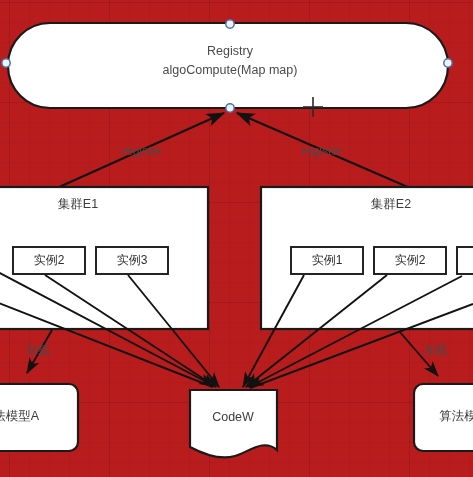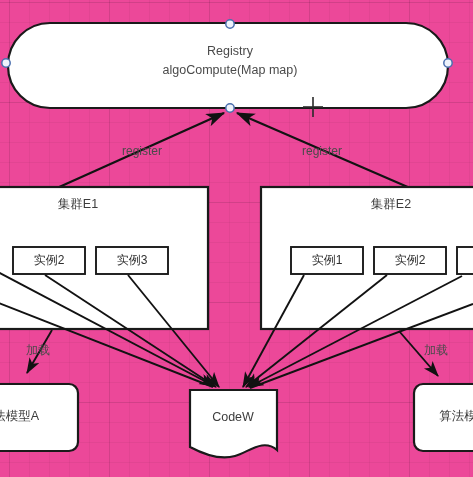--- a/index.html
+++ b/index.html
@@ -5,21 +5,21 @@
   html, body {
     margin: 0;
     padding: 0;
     background: #ffffff;
   }
   #canvas-root {
     position: relative;
     width: 473px;
     height: 477px;
     overflow: hidden;
-    background: #ec4899;
+    background: #b91c1c;
     font-family: "Liberation Sans", "DejaVu Sans", sans-serif;
   }
   
   #grid-layer {
     position: absolute;
     inset: 0;
     background-image:
       linear-gradient(to right, rgba(0,0,0,0.045) 1px, transparent 1px),
       linear-gradient(to bottom, rgba(0,0,0,0.045) 1px, transparent 1px),
       linear-gradient(to right, rgba(0,0,0,0.075) 1px, transparent 1px),

